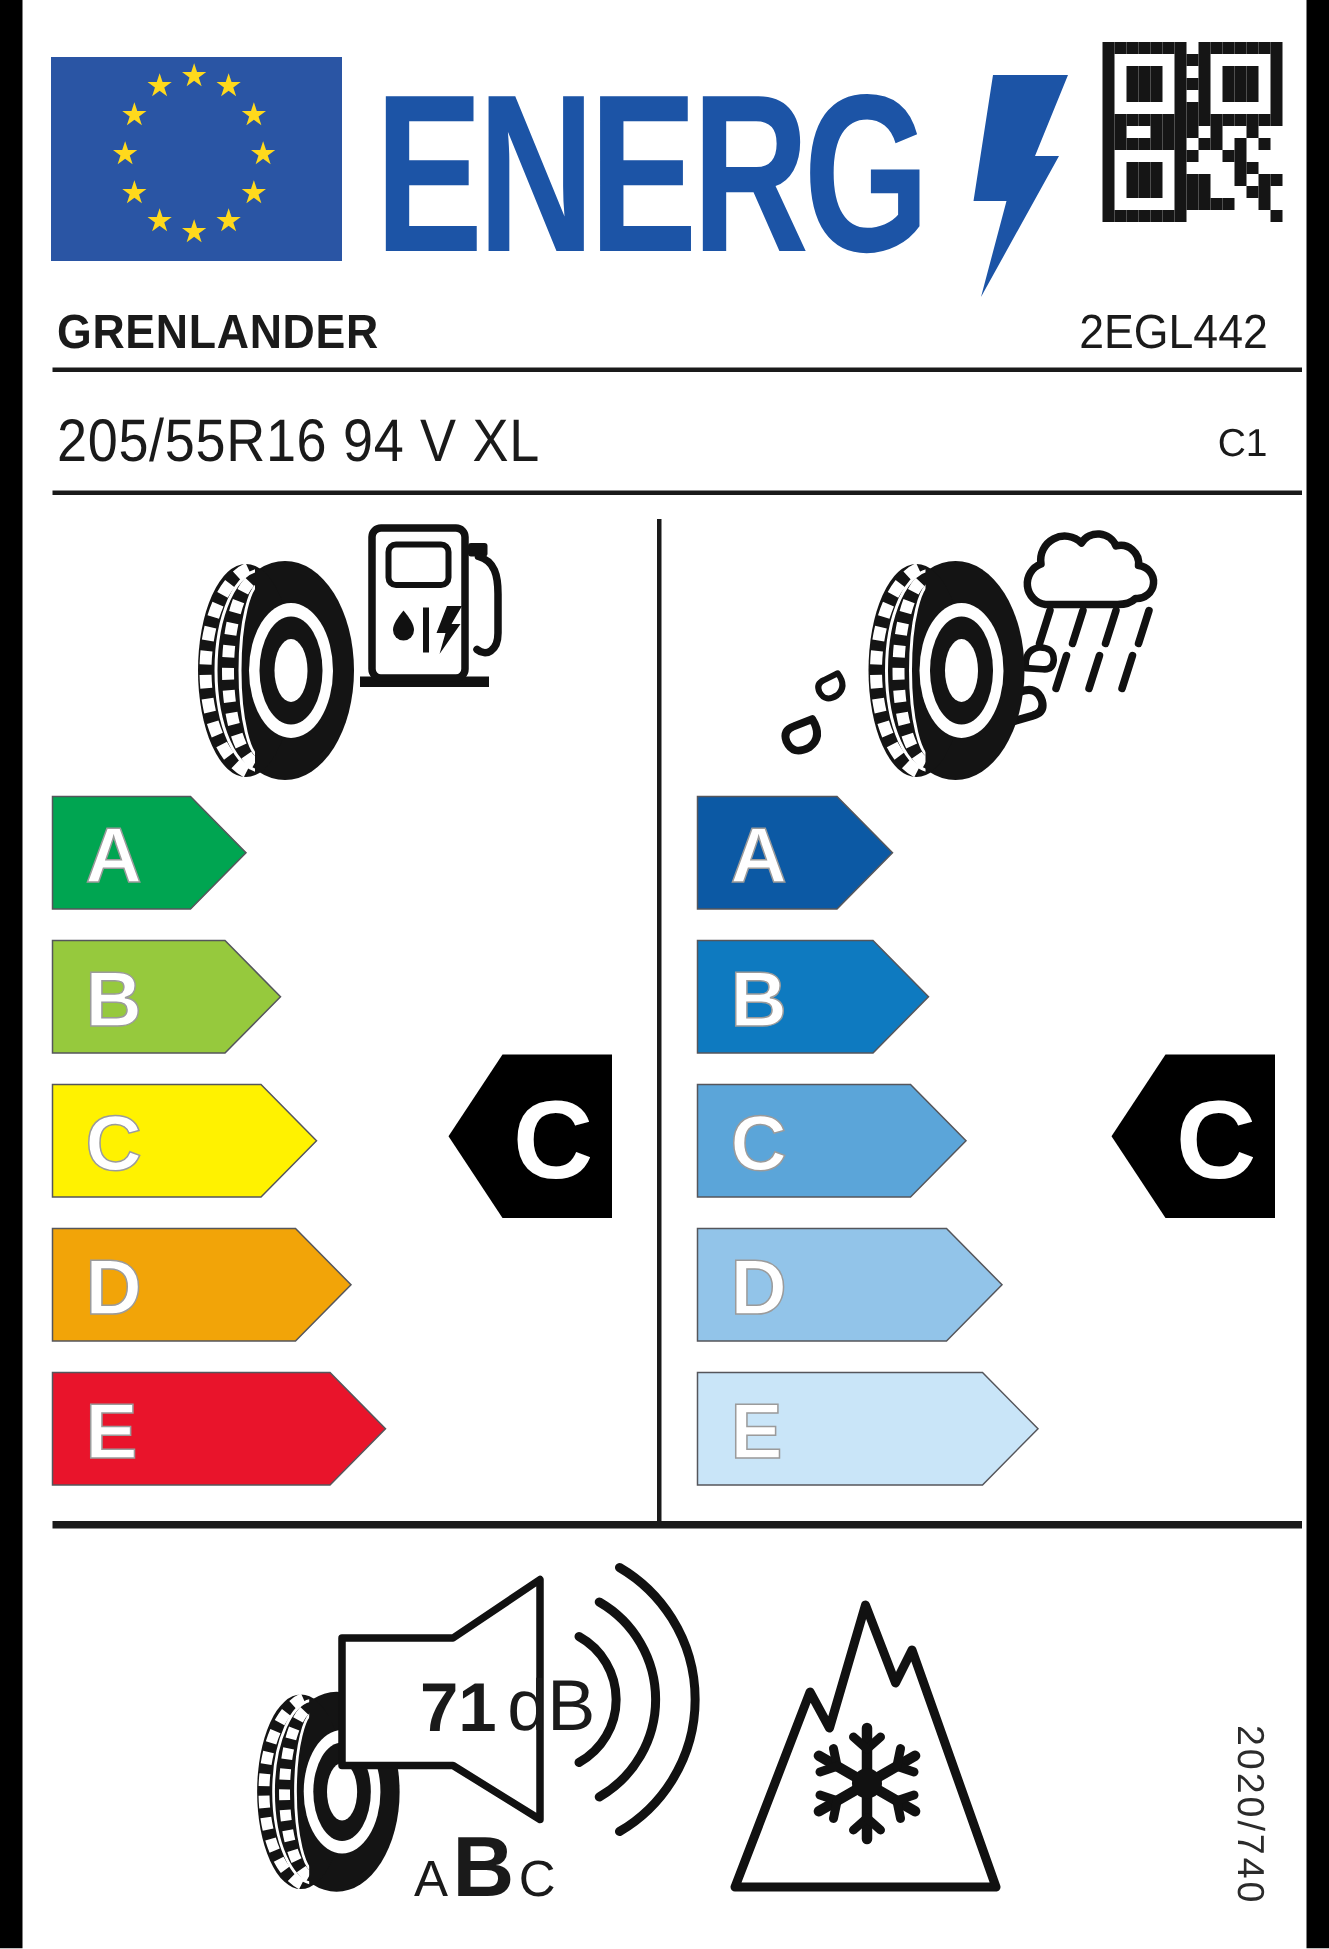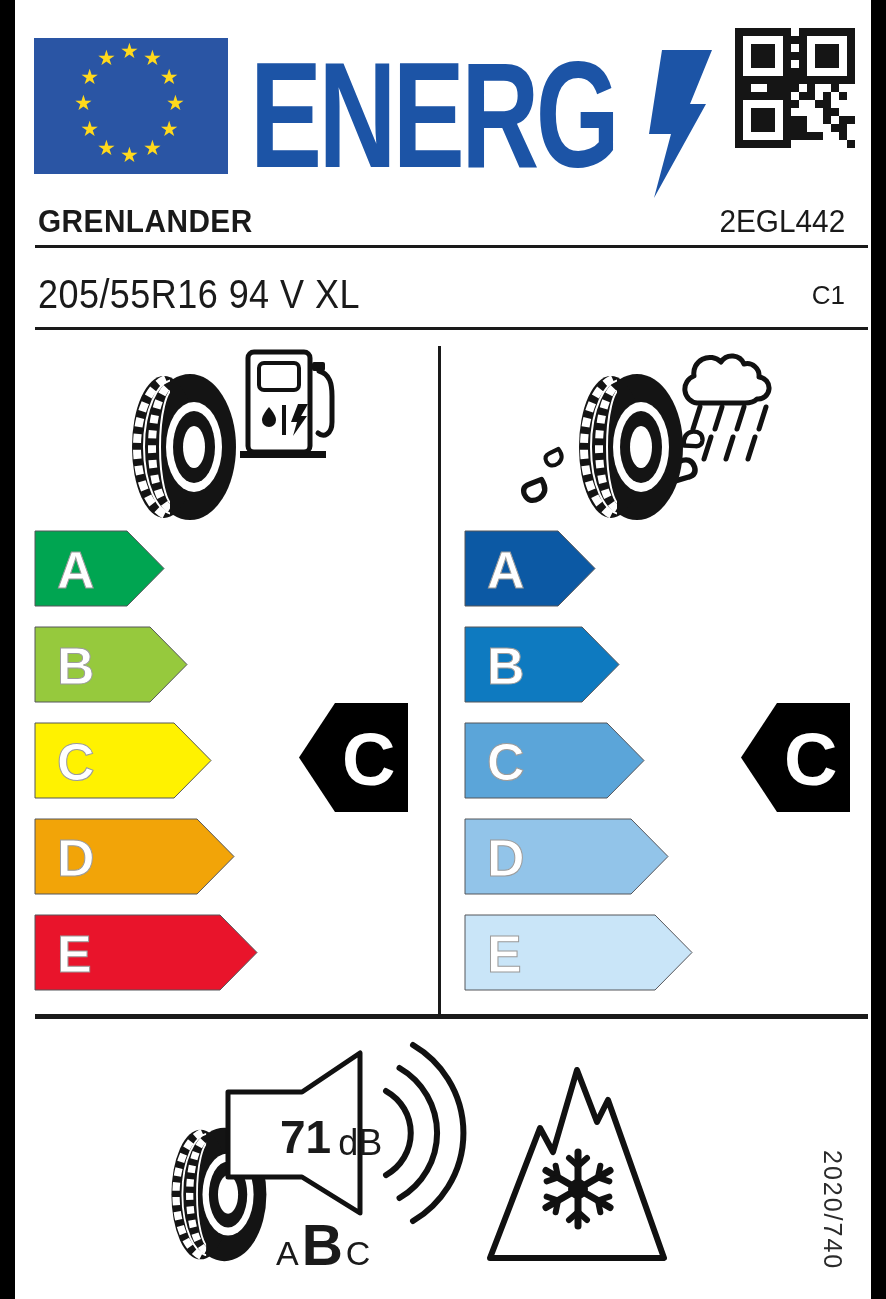--- a/index.html
+++ b/index.html
@@ -19,21 +19,21 @@
   
   #brand{left:38px;top:203px;font-size:32px;font-weight:bold;transform:scaleX(0.93);transform-origin:left top;letter-spacing:0.5px;}
   #model{right:41px;top:203px;font-size:32px;transform:scaleX(0.93);transform-origin:right top;}
   #size{left:38px;top:272px;font-size:40px;transform:scaleX(0.9);transform-origin:left top;letter-spacing:0.5px;}
   #tclass{right:41px;top:280px;font-size:26px;}
   .rule{position:absolute;left:35px;width:833px;background:#1a1a1a;}
   #hr1{top:245px;height:3px;} #hr2{top:327px;height:3px;} #hr3{top:1014px;height:5px;}
   #vdiv{left:438px;top:346px;width:3px;height:669px;background:#1a1a1a;position:absolute;}
   
   #db{left:236px;top:1110px;display:flex;align-items:flex-end;gap:7px;z-index:5;margin-left:44px;}
-  #db .v{font-size:46px;font-weight:bold;} #db .u{font-size:36px;}
+  #db .v{font-size:46px;font-weight:bold;} #db .u{font-size:48px;}
   #abc{left:276px;top:1212px;display:flex;align-items:baseline;gap:3px;z-index:5;}
   #abc .s{font-size:34px;} #abc .b{font-size:57px;font-weight:bold;}
   
   #reg{left:818px;top:1150px;writing-mode:vertical-rl;font-size:25px;letter-spacing:2px;color:#2b2b2b;}
   svg{position:absolute;overflow:visible;}
   svg.inline{position:absolute;}
   text{font-family:"Liberation Sans",sans-serif;}
 </style>
 </head>
 <body>

